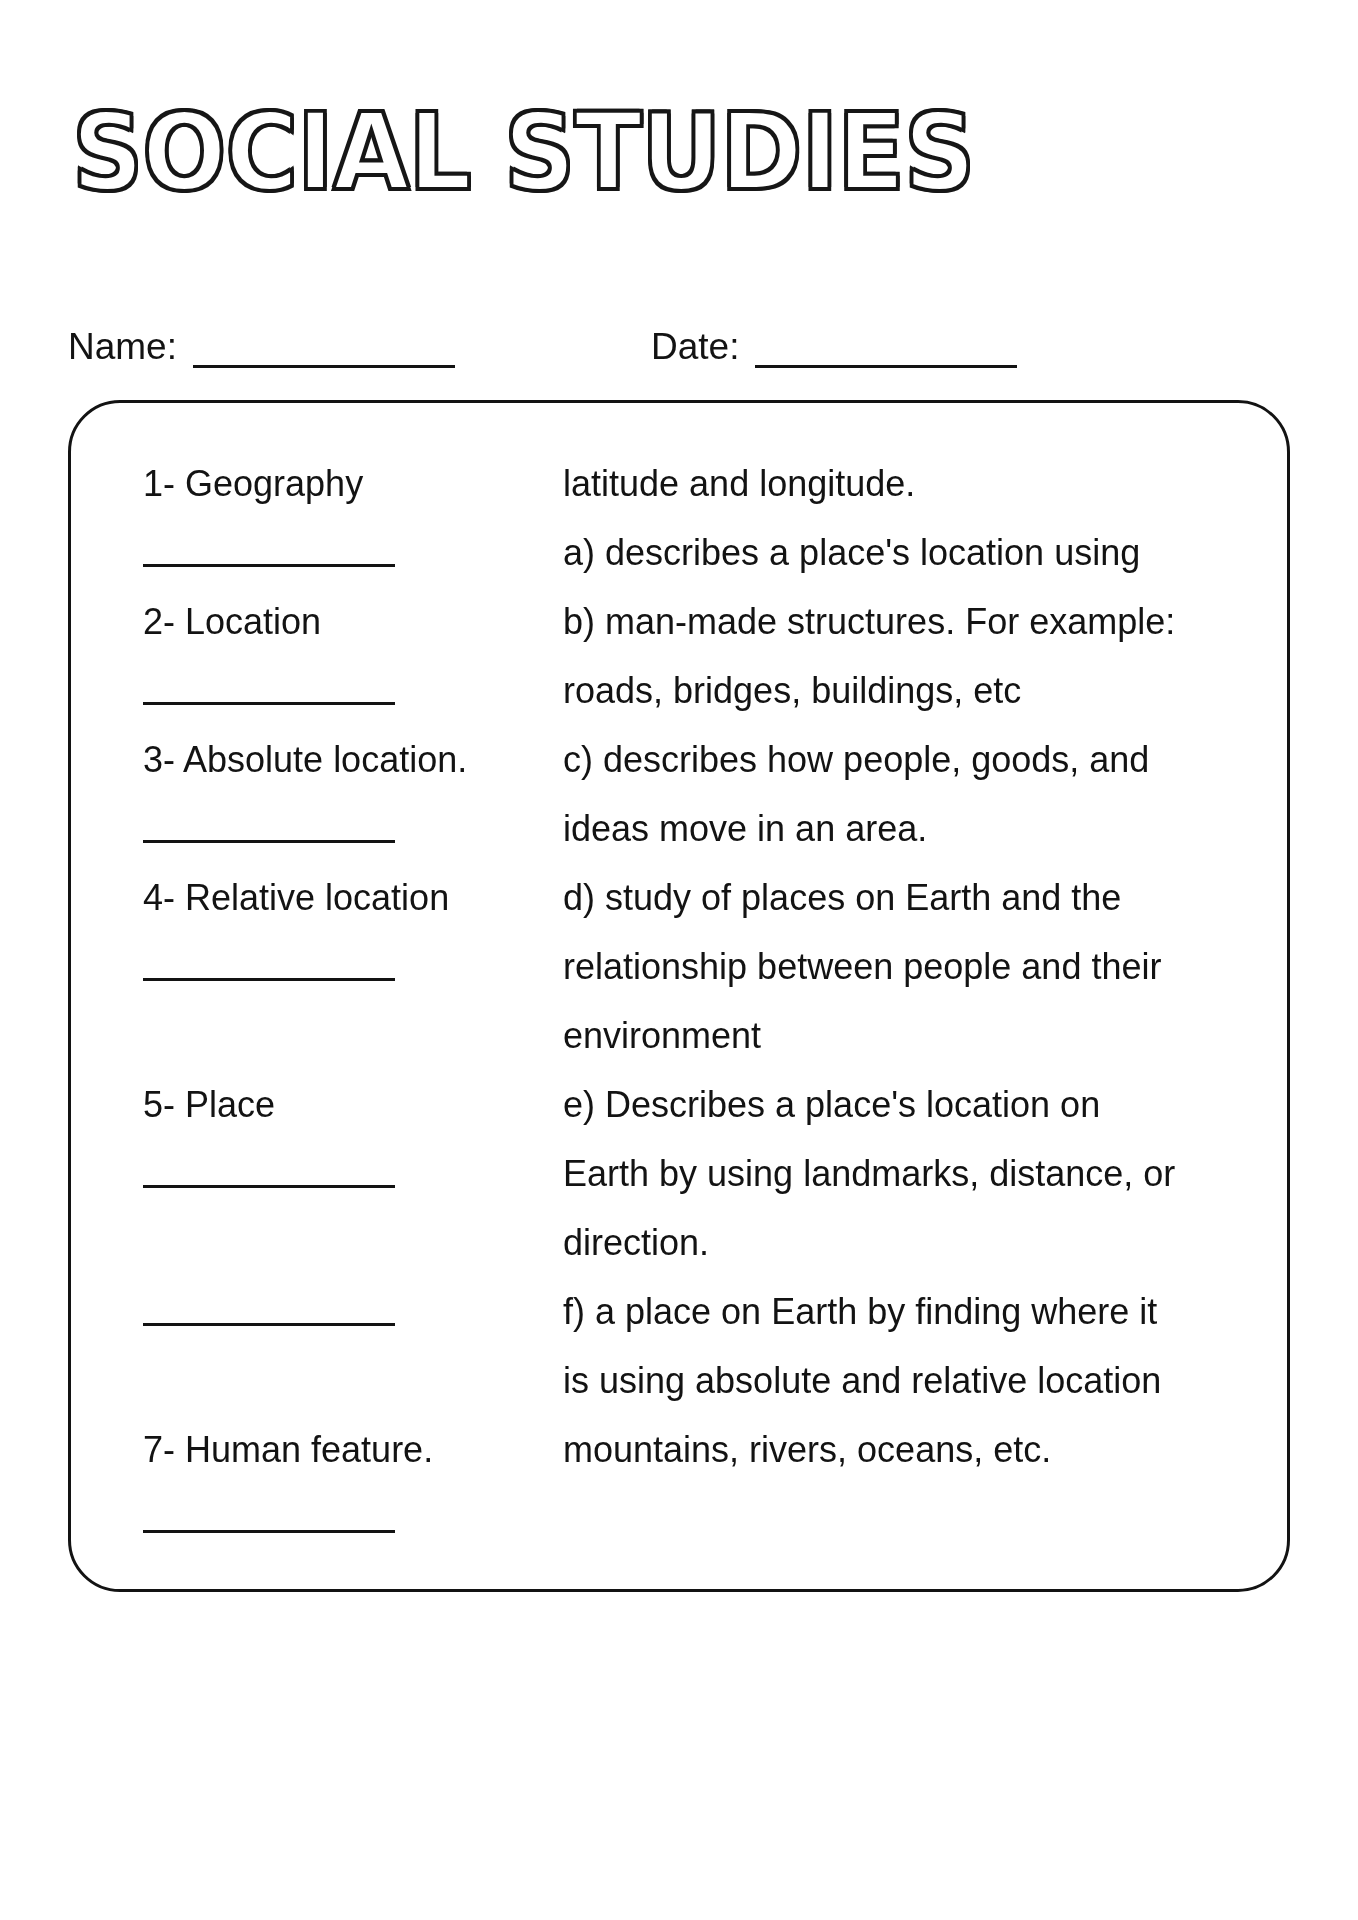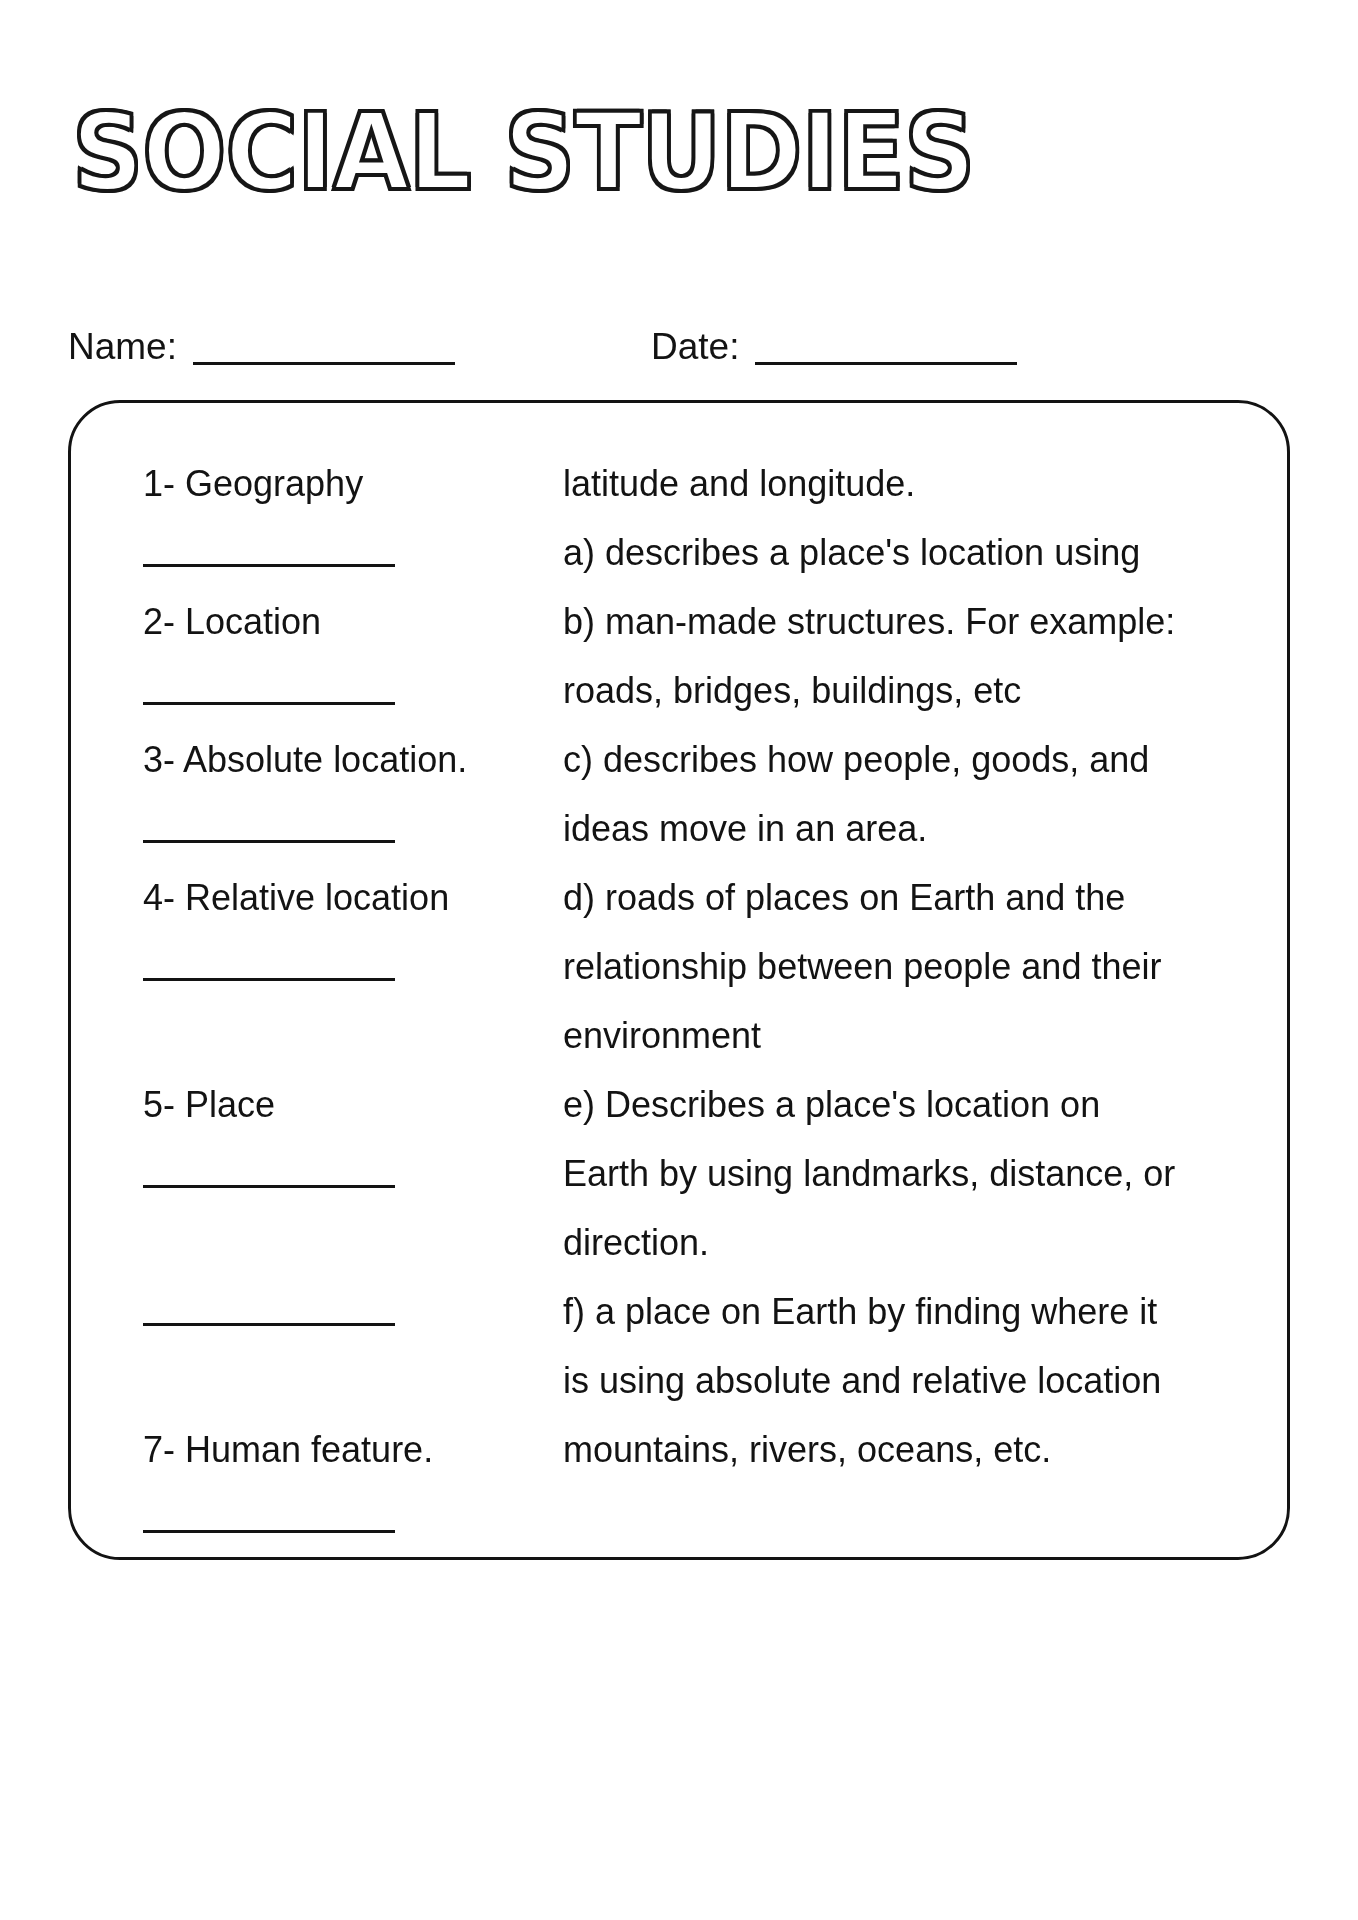--- a/index.html
+++ b/index.html
@@ -38,40 +38,40 @@
     transform: scaleY(1.08);
     transform-origin: left top;
     white-space: nowrap;
   }
   .name-date-row {
     margin-top: 98px;
     display: flex;
     align-items: baseline;
     font-size: 37px;
   }
-  .field-group { display: flex; align-items: center; }
+  .field-group { display: flex; align-items: flex-end; }
   .blank-line {
     display: inline-block;
     width: 262px;
     border-bottom: 3px solid #131313;
     height: 34px;
     margin-left: 16px;
   }
   .date-group { margin-left: 196px; margin-top: 28px; }
   .instruction {
     margin-top: 76px;
     font-size: 37px;
   }
   .matching-box {
     margin-top: 32px;
     border: 3px solid #131313;
     border-radius: 52px;
     box-sizing: border-box;
     width: 1222px;
-    padding: 46px 24px 24px 72px;
+    padding: 46px 24px 56px 72px;
   }
   .row { display: flex; }
   .cell-term { width: 420px; flex-shrink: 0; }
   .term {
     font-size: 36px;
     line-height: 69px;
     white-space: nowrap;
   }
   .answer-blank {
     width: 252px;
@@ -135,21 +135,21 @@
             <div class="def-line">c) describes how people, goods, and</div>
             <div class="def-line">ideas move in an area.</div>
           </div>
         </div>
         <div class="row">
           <div class="cell-term">
             <div class="term">4- Relative location</div>
             <div class="answer-blank"></div>
           </div>
           <div class="cell-def">
-            <div class="def-line">d) roads of places on Earth and the</div>
+            <div class="def-line">d) study of places on Earth and the</div>
             <div class="def-line">relationship between people and their</div>
             <div class="def-line">environment</div>
           </div>
         </div>
         <div class="row">
           <div class="cell-term">
             <div class="term">5- Place</div>
             <div class="answer-blank"></div>
           </div>
           <div class="cell-def">

